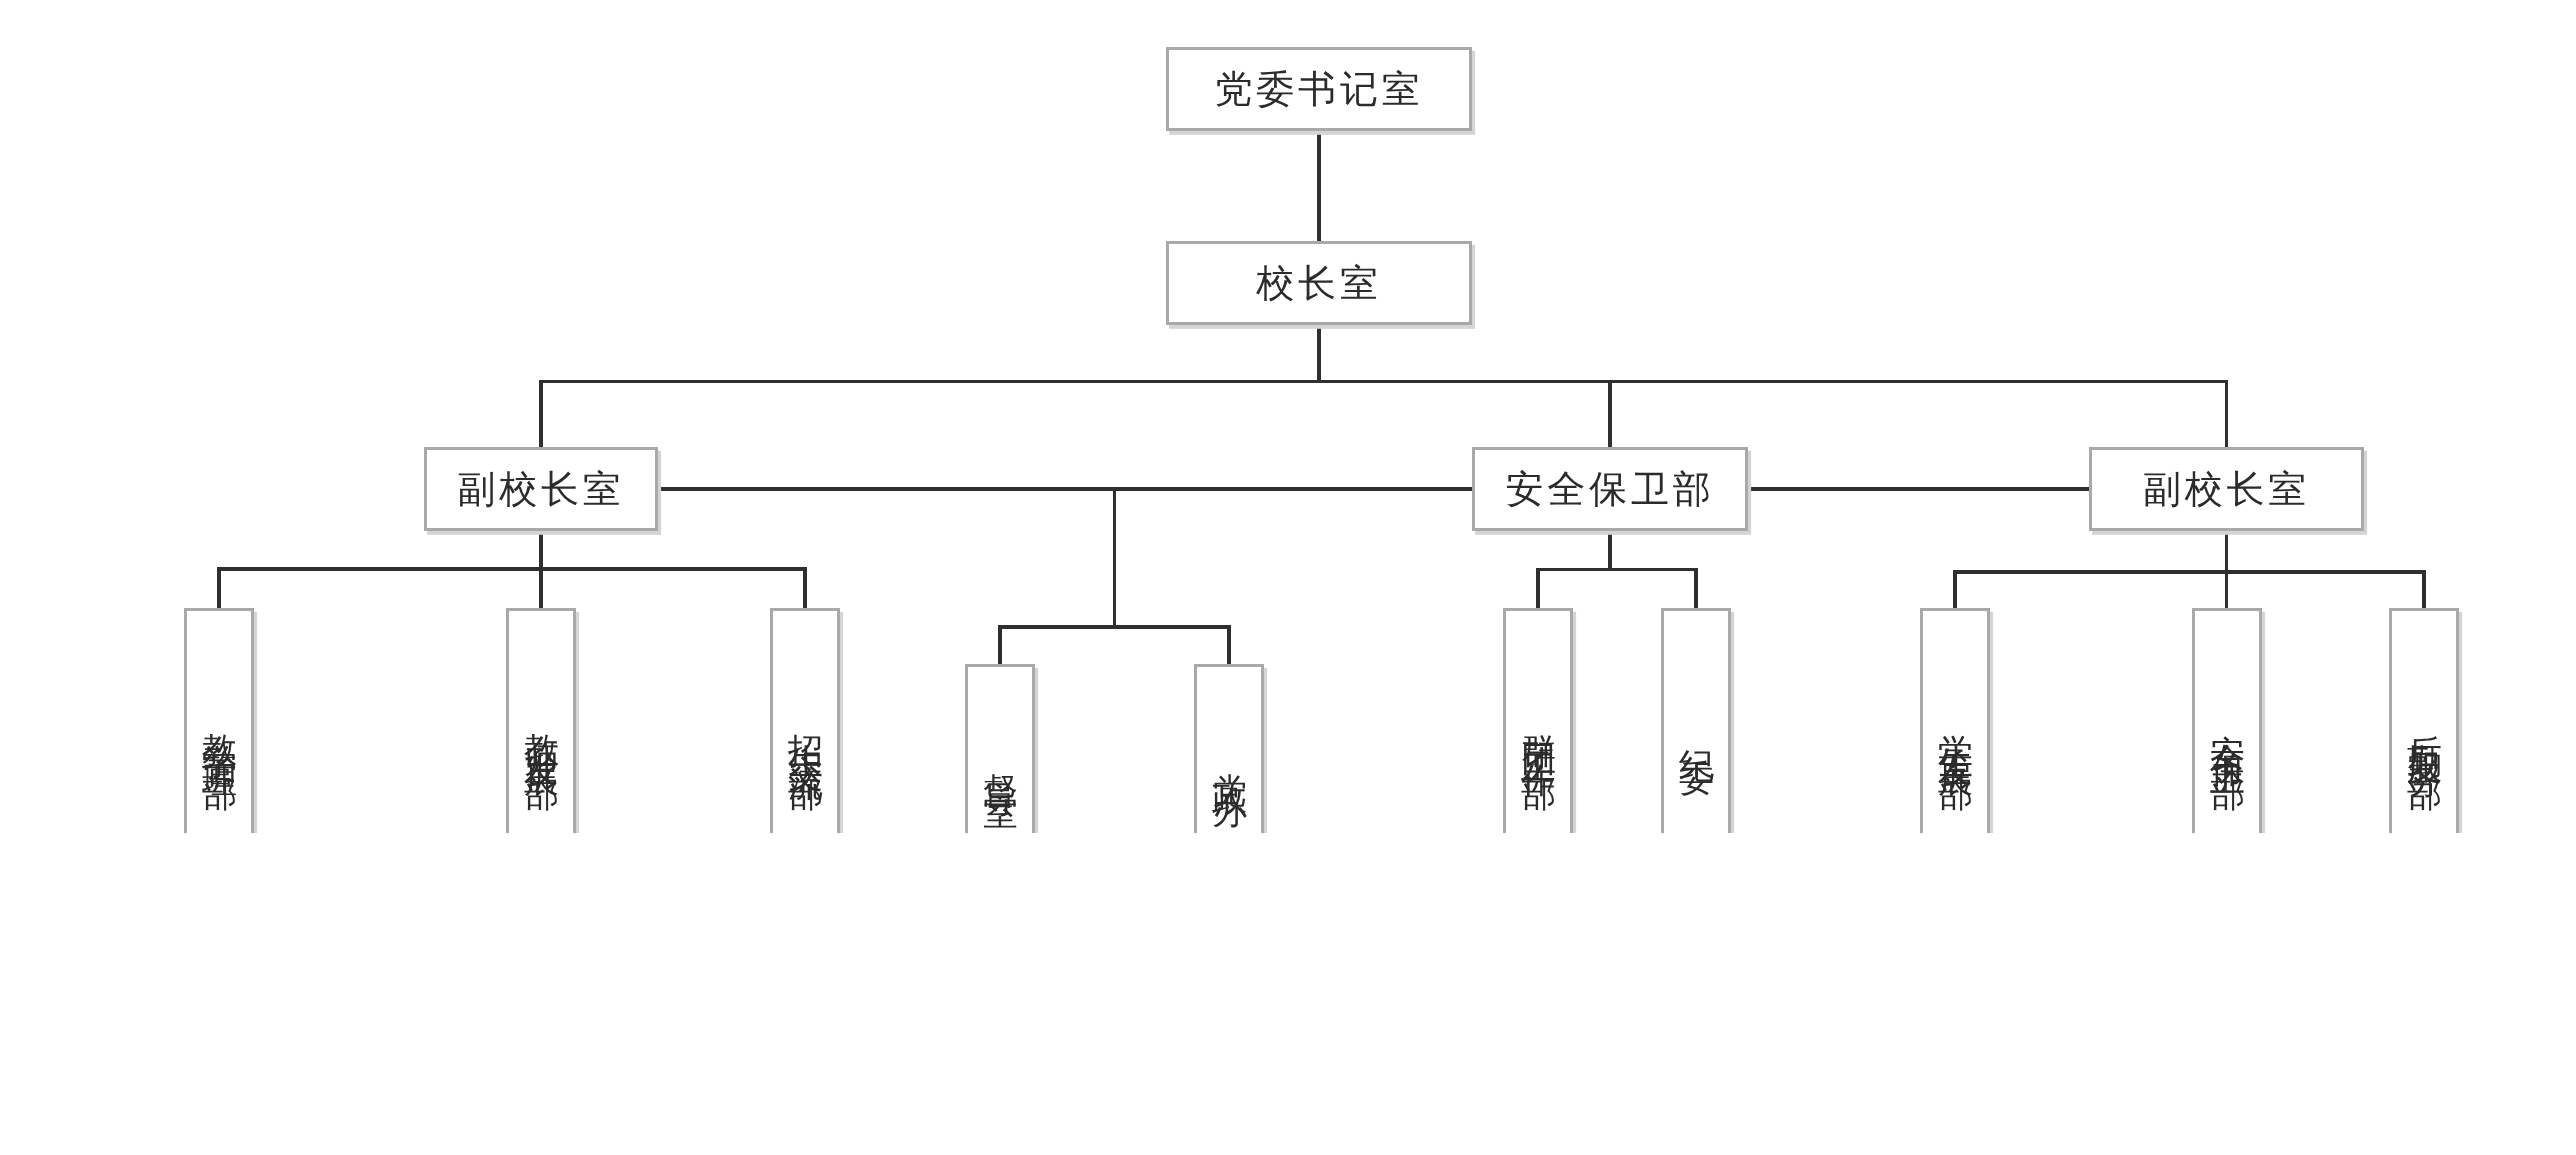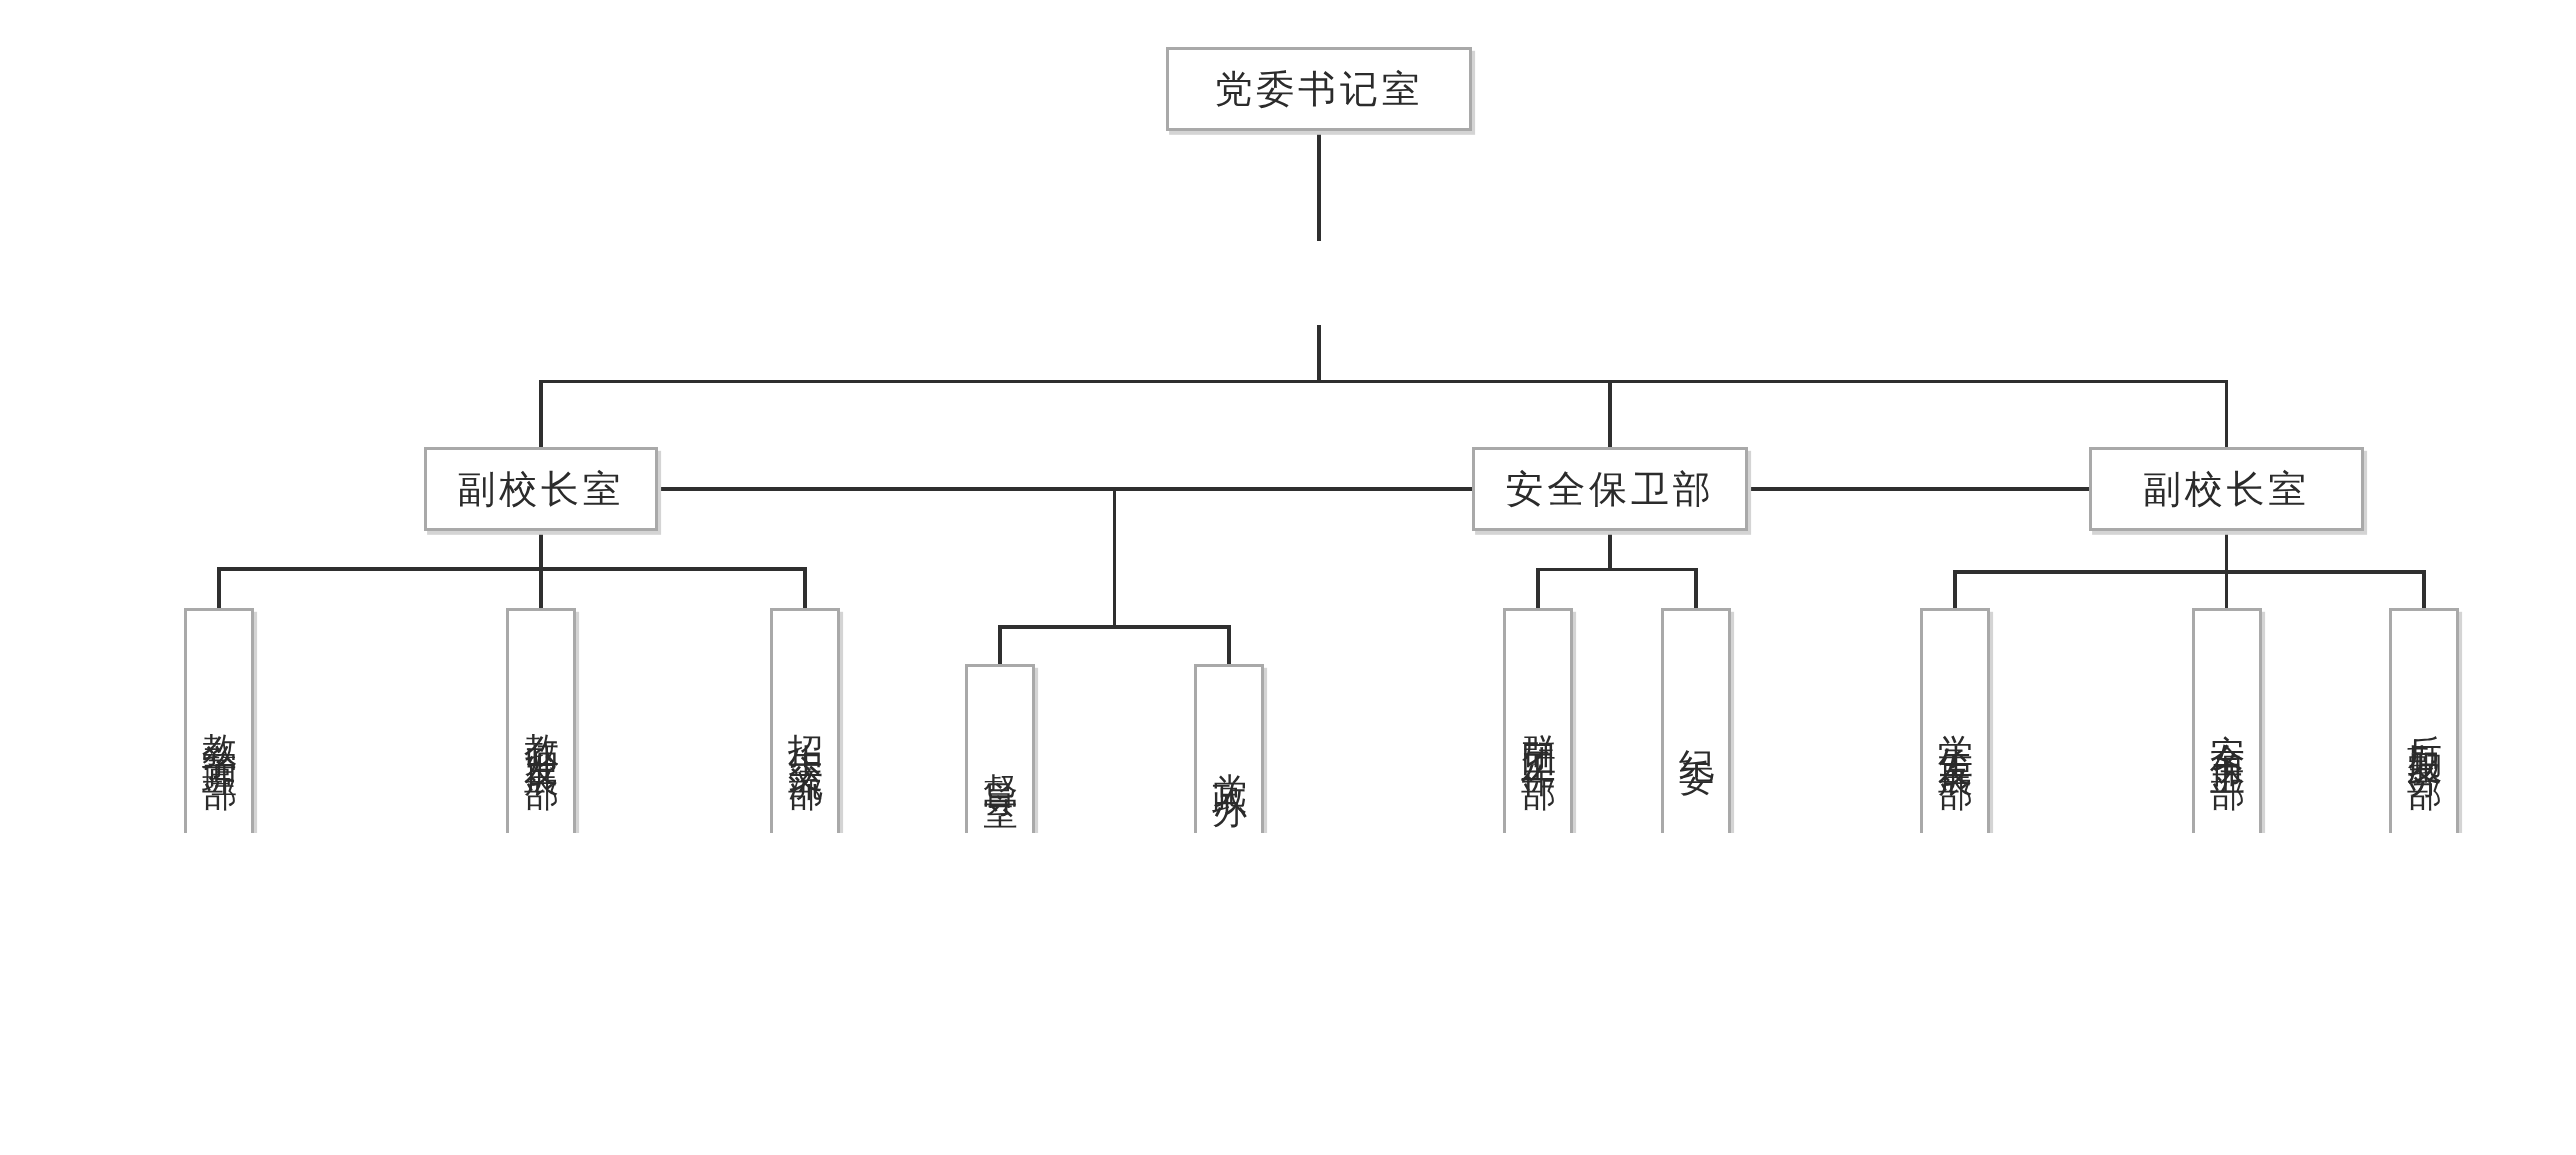--- a/index.html
+++ b/index.html
@@ -57,20 +57,21 @@
     <path d="M1288 1367V1433M1180 1464V1433H1396V1464M1288 1433V1464"></path>
     <path d="M1600 1367V1433M1546 1464V1433H1654V1464"></path>
     <path d="M1966 1367V1433M1804 1464V1433H2128V1464M1912 1433V1464M2020 1433V1464"></path>
     <path d="M2460 1367V1433M2298 1464V1433H2622V1464M2406 1433V1464M2514 1433V1464"></path>
     <path d="M3128 1367V1433M2912 1464V1433H3344V1464M3020 1433V1464M3128 1433V1464M3236 1433V1464"></path>
     <path d="M3562 1367V1433M3508 1464V1433H3616V1464"></path>
     <path d="M3878 1367V1433M3770 1464V1433H3986V1464"></path>
   </svg>
 
   <div class="hbox" style="left:1166px;top:47px;width:306px;height:84px">党委书记室</div>
+  <div class="hbox" style="left:1166px;top:241px;width:306px;height:84px">校长室</div>
 
   <div class="hbox" style="left:424px;top:447px;width:234px;height:84px">副校长室</div>
   <div class="hbox" style="left:1472px;top:447px;width:276px;height:84px">安全保卫部</div>
   <div class="hbox" style="left:2089px;top:447px;width:275px;height:84px">副校长室</div>
 
   <div class="vbox" style="left:184px;top:608px;width:70px;height:246px">教学管理部</div>
   <div class="vbox" style="left:506px;top:608px;width:70px;height:246px">教师发展部</div>
   <div class="vbox" style="left:770px;top:608px;width:70px;height:246px">招生交流部</div>
   <div class="vbox" style="left:965px;top:664px;width:70px;height:191px">督导室</div>
   <div class="vbox" style="left:1194px;top:664px;width:70px;height:191px">党政办</div>

